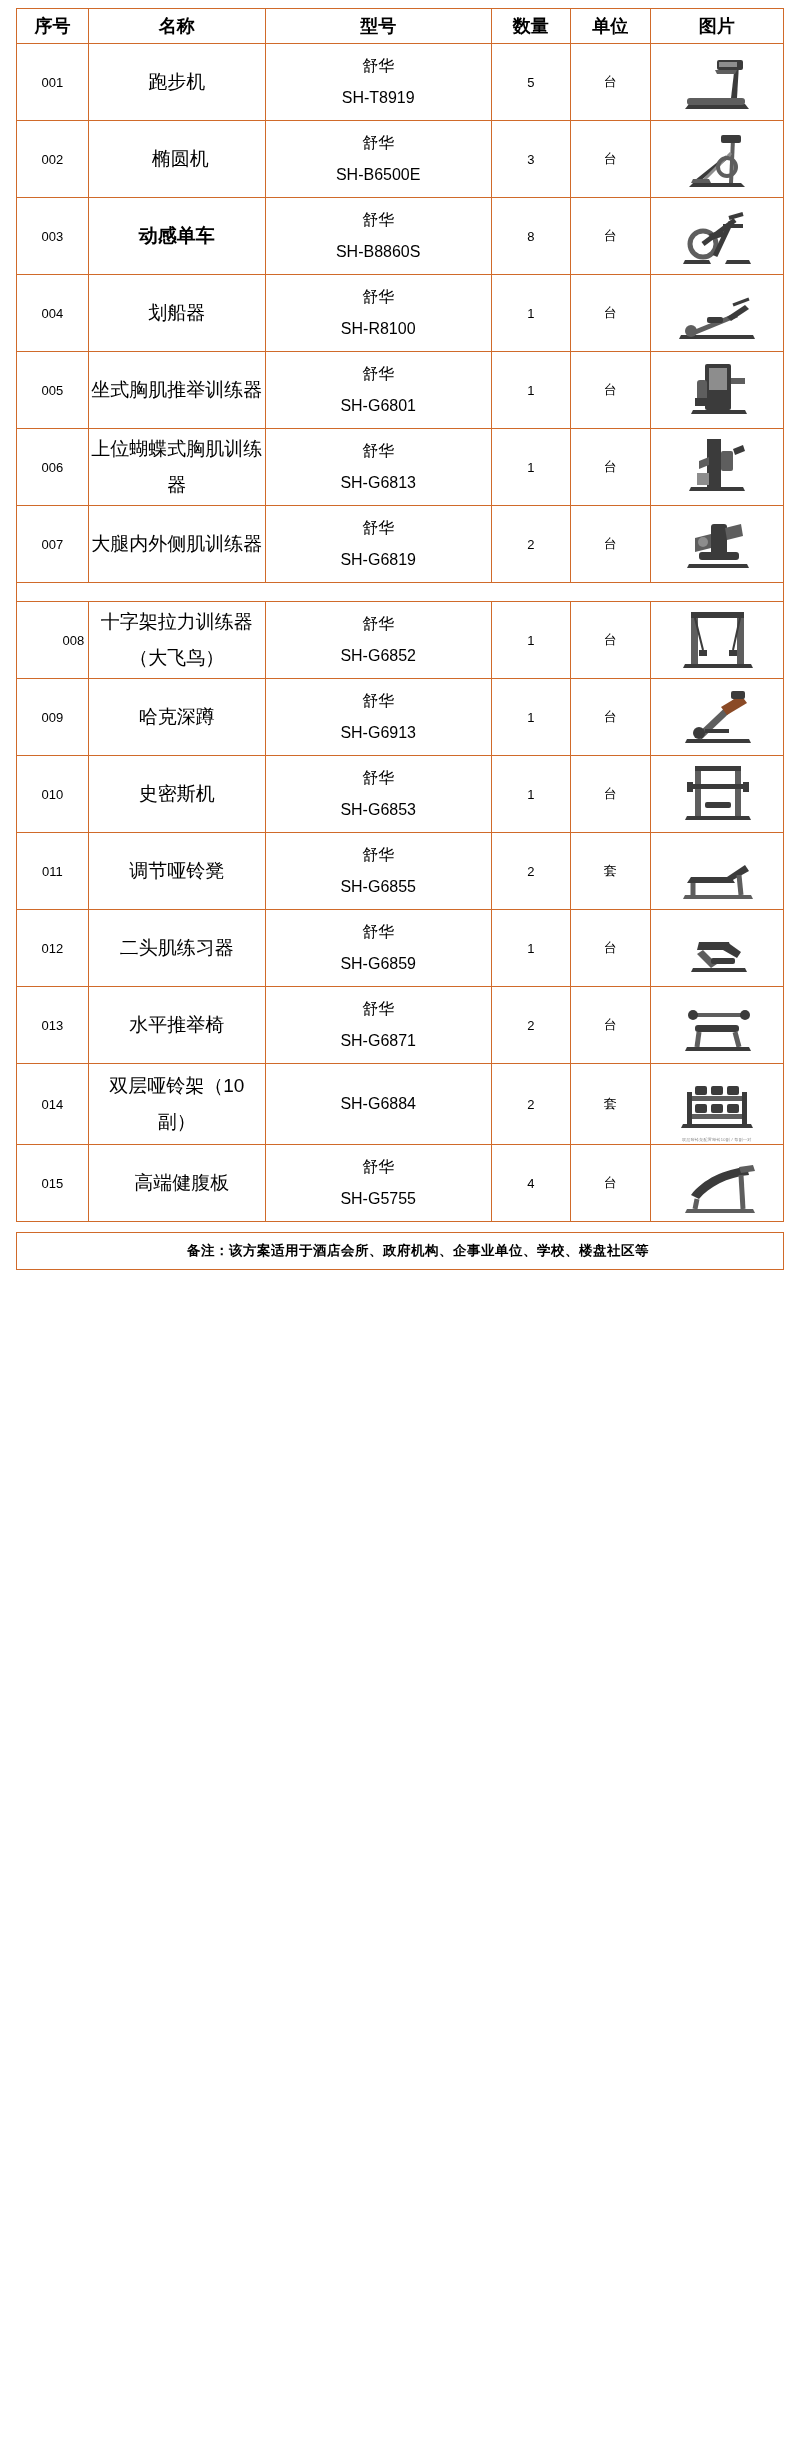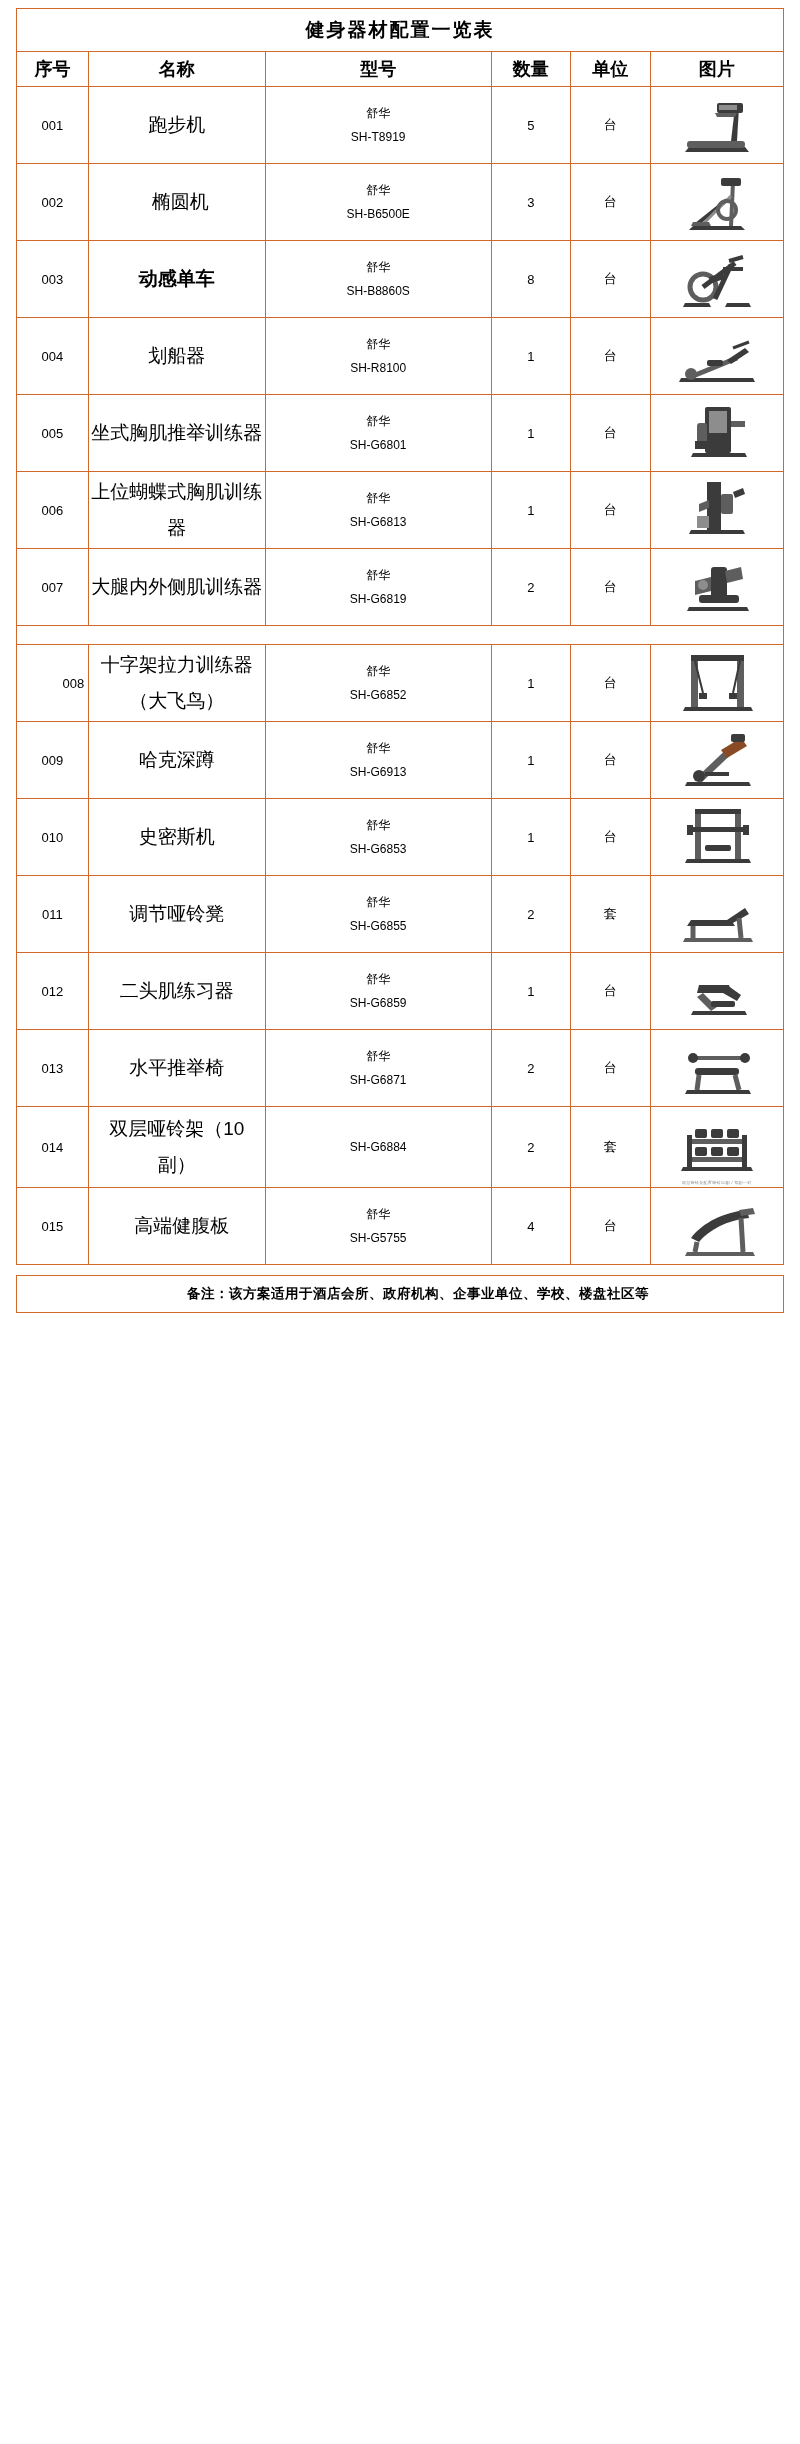--- a/index.html
+++ b/index.html
@@ -52,21 +52,21 @@
   td.no, td.qty, td.unit {
     font-size: 13px;
     font-family: "Liberation Sans", "DejaVu Sans", sans-serif;
   }
   td.name {
     font-size: 19px;
     line-height: 1.9;
     font-family: "Liberation Sans", "DejaVu Sans", sans-serif;
   }
   td.model {
-    font-size: 12px;
+    font-size: 16px;
     line-height: 2.0;
     font-family: "Liberation Sans", "DejaVu Sans", sans-serif;
   }
   td.model .brand { display: block; }
   td.model .code  { display: block; }
 
   td.img { padding: 3px 2px; }
   .thumb {
     width: 96px;
     height: 72px;
@@ -108,23 +108,20 @@
   <table class="eq">
     <colgroup>
       <col class="c-no">
         <col class="c-name">
         <col class="c-model">
       <col class="c-qty">
         <col class="c-unit">
         <col class="c-img">
     </colgroup>
     <tbody id="tbody">
-      <tr>
-        <td class="title-cell" colspan="6" style="border-color: rgb(208, 106, 42);">健身器材配置一览表</td>
-      </tr>
       <tr class="hdr">
         <td style="border-color: rgb(208, 106, 42);">序号</td>
         <td style="border-color: rgb(208, 106, 42);">名称</td>
         <td style="border-color: rgb(208, 106, 42);">型号</td>
         <td style="border-color: rgb(208, 106, 42);">数量</td>
         <td style="border-color: rgb(208, 106, 42);">单位</td>
         <td style="border-color: rgb(208, 106, 42);">图片</td>
       </tr>
     <tr>
           <td class="no" style="border-color: rgb(208, 106, 42);">001</td>

